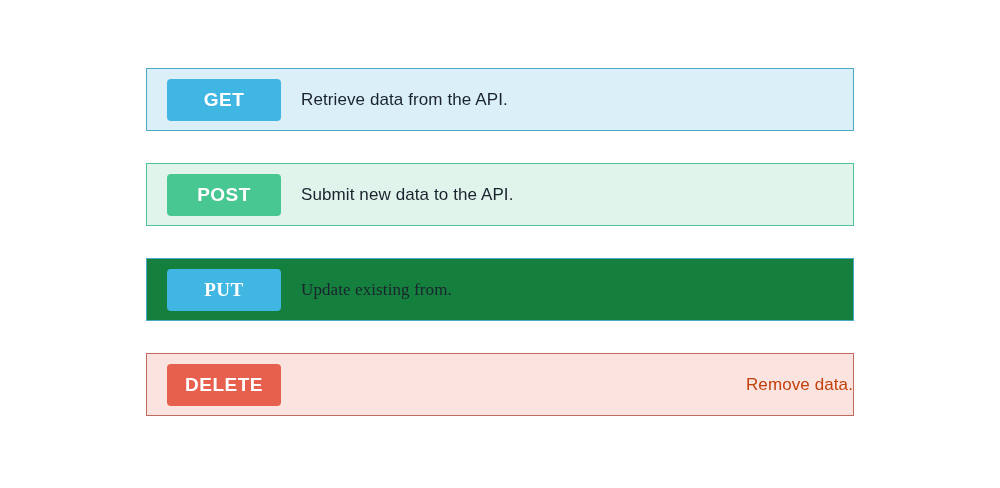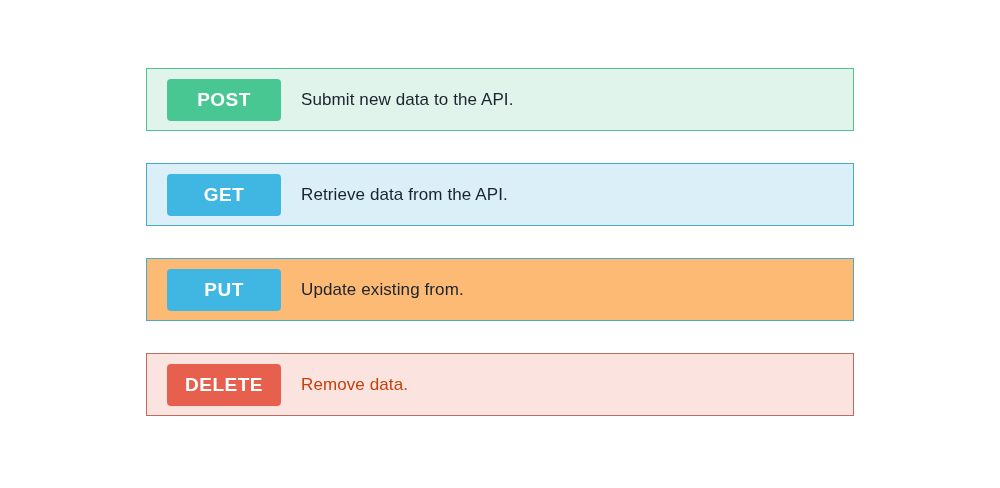--- a/index.html
+++ b/index.html
@@ -41,33 +41,33 @@
     margin-left: 20px;
     font-size: 17px;
     letter-spacing: 0.1px;
   }
 </style>
 </head>
 <body>
 
 <div class="stage">
 
+  <div class="method-row" style="background-color: rgb(219, 239, 248); border-color: rgb(74, 169, 199);">
+    <span class="method-badge" style="background-color: rgb(64, 183, 226); color: rgb(255, 255, 255);">GET</span>
+    <span class="method-desc" style="color: rgb(26, 35, 46);">Retrieve data from the API.</span>
+  </div>
+
   <div class="method-row" style="background-color: rgb(225, 244, 236); border-color: rgb(79, 194, 149);">
     <span class="method-badge" style="background-color: rgb(73, 199, 146); color: rgb(255, 255, 255);">POST</span>
     <span class="method-desc" style="color: rgb(26, 35, 46);">Submit new data to the API.</span>
   </div>
 
-  <div class="method-row" style="background-color: rgb(219, 239, 248); border-color: rgb(74, 169, 199);">
-    <span class="method-badge" style="background-color: rgb(64, 183, 226); color: rgb(255, 255, 255);">GET</span>
-    <span class="method-desc" style="color: rgb(26, 35, 46);">Retrieve data from the API.</span>
-  </div>
-
-  <div class="method-row" style="background-color: #fdba74; border-color: rgb(74, 169, 199);">
+  <div class="method-row" style="background-color: #15803d; border-color: rgb(74, 169, 199); font-family: Liberation Serif, serif;">
     <span class="method-badge" style="background-color: rgb(64, 183, 226); color: rgb(255, 255, 255);">PUT</span>
     <span class="method-desc" style="color: rgb(26, 35, 46);">Update existing from.</span>
   </div>
 
-  <div class="method-row" style="background-color: rgb(251, 227, 224); border-color: rgb(192, 107, 94);">
+  <div class="method-row" style="background-color: rgb(251, 227, 224); border-color: rgb(192, 107, 94); justify-content: space-between;">
     <span class="method-badge" style="background-color: rgb(231, 96, 78); color: rgb(255, 255, 255);">DELETE</span>
     <span class="method-desc" style="color: #c2410c;">Remove data.</span>
   </div>
 
 </div>
 
 </body></html>

